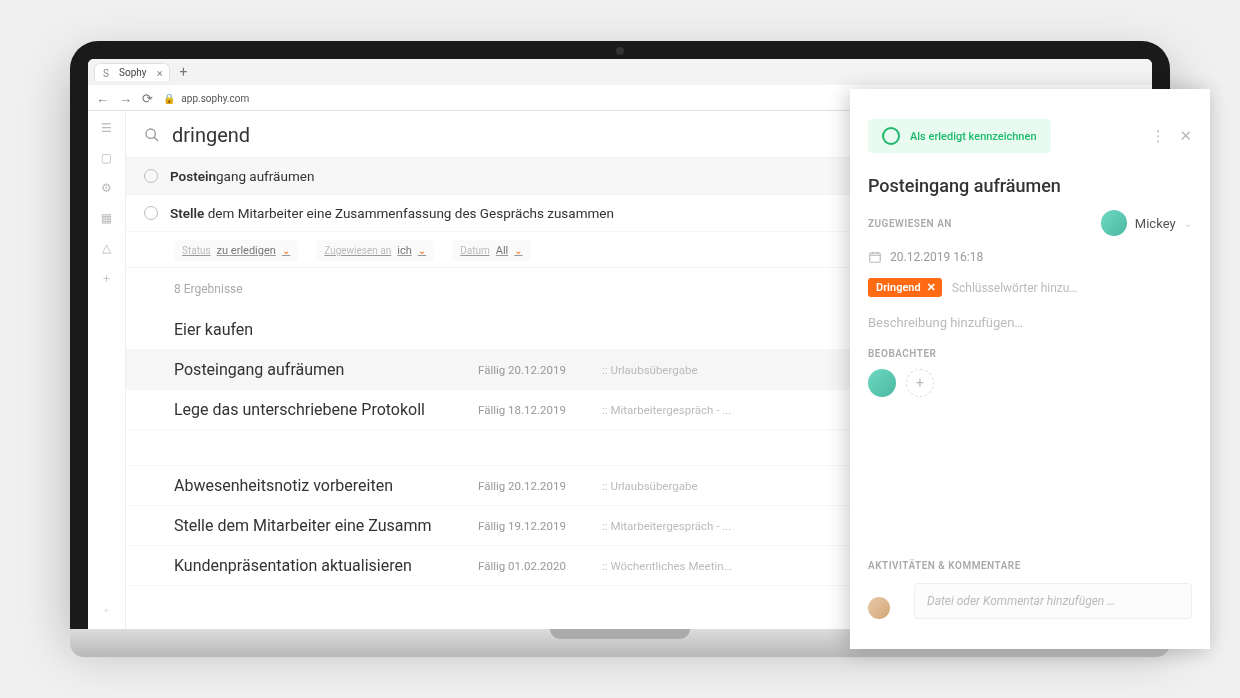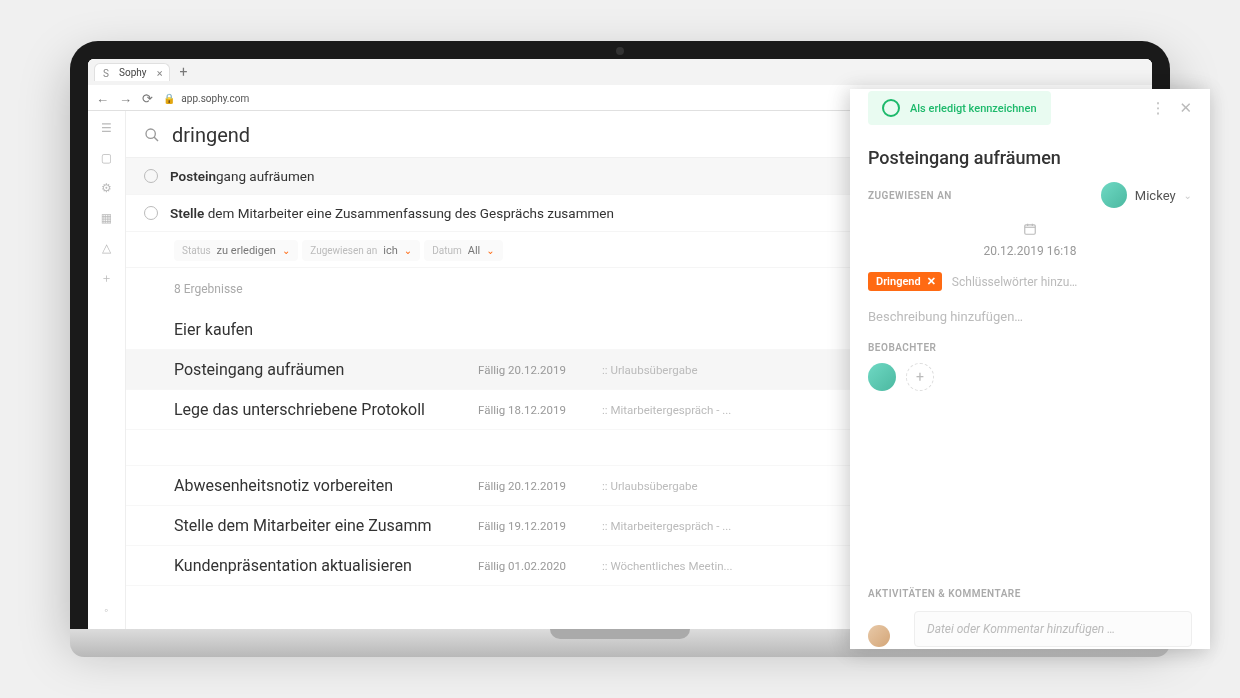--- a/index.html
+++ b/index.html
@@ -43,52 +43,52 @@
   .suggestions { border-top:1px solid #f0f0f0; }
   .sugg-row { display:flex; align-items:center; padding:10px 18px; gap:12px; border-bottom:1px solid #f5f5f5; cursor:pointer;}
   .sugg-row.sel { background:#f7f7f7;}
   .sugg-check { width:14px; height:14px; border:1.5px solid #bbb; border-radius:50%; flex-shrink:0; position:relative;}
   .sugg-text { flex:1; font-size:13.5px; color:#333;}
   .sugg-text b { font-weight:600;}
   .tag { font-size:10px; font-weight:600; color:#fff; padding:2px 6px; border-radius:3px; white-space:nowrap;}
   .tag.orange { background:#ff6a13;}
 
   
-  .filters { display:flex; align-items:center; gap:4px; padding:8px 18px 6px 48px; font-size:11px; color:#999; border-bottom:1px solid #f5f5f5;}
+  .filters { display:flex; align-items:center; gap:18px; padding:8px 18px 6px 48px; font-size:11px; color:#999; border-bottom:1px solid #f5f5f5;text-decoration:underline;}
   .filter-chip { display:flex; align-items:center; gap:6px; background:#fafafa; padding:4px 8px; border-radius:4px; cursor:pointer; color:#888;}
   .filter-chip .lbl { color:#bbb; font-size:10px;}
   .filter-chip .val { color:#777; font-size:11px;}
   .chev { color:#ff6a13; font-size:10px;}
 
   
   .results-head { display:flex; align-items:center; justify-content:space-between; padding:14px 18px 14px 48px; font-size:12px; color:#aaa;}
 
   
   .list { overflow:hidden; }
   .row { display:flex; align-items:center; padding:10px 18px 10px 48px; gap:14px; border-bottom:1px solid #f7f7f7;}
   .row.sel { background:#f6f6f6;}
   .row .title { flex:0 0 auto; width:290px; font-size:16px; color:#333; white-space:nowrap; overflow:hidden; text-overflow:ellipsis;}
   .row .due { width:110px; font-size:11.5px; color:#999; white-space:nowrap;}
   .row .proj { flex:1; font-size:11.5px; color:#bbb; white-space:nowrap; overflow:hidden; text-overflow:ellipsis;}
   .row .rtag { }
 
   
-  .detail { position:absolute; top:48px; right:-40px; width:360px; height:560px; background:#fff; box-shadow:-4px 0 20px rgba(0,0,0,0.12), 0 4px 20px rgba(0,0,0,0.1); padding:2px 18px; display:flex; flex-direction:column; gap:14px; z-index:50;}
+  .detail { position:absolute; top:48px; right:-40px; width:360px; height:560px; background:#fff; box-shadow:-4px 0 20px rgba(0,0,0,0.12), 0 4px 20px rgba(0,0,0,0.1); padding:30px 18px; display:flex; flex-direction:column; gap:14px; z-index:50;}
   .detail-top { display:flex; align-items:center; justify-content:space-between;}
   .done-banner { background:#e9fbf1; color:#1db96b; display:flex; align-items:center; gap:10px; padding:8px 14px; border-radius:4px; font-size:11px; font-weight:500; cursor:pointer;}
   .done-banner .ring { width:18px; height:18px; border:2px solid #1db96b; border-radius:50%;}
   .detail-actions { display:flex; align-items:center; gap:14px; color:#bbb;}
   .detail-actions span { cursor:pointer; font-size:15px;}
   .detail h2 { font-size:18px; font-weight:500; color:#333; margin-top:8px;}
   .section-label { font-size:10px; letter-spacing:0.5px; color:#aaa; text-transform:uppercase; font-weight:600;}
   .assignee-row { display:flex; align-items:center; justify-content:space-between;}
   .assignee { display:flex; align-items:center; gap:8px; cursor:pointer;}
   .avatar { width:26px; height:26px; border-radius:50%; background:linear-gradient(135deg,#6fd9c4,#4bb8a0); display:inline-block;}
   .assignee-name { font-size:13px; color:#555;text-align:right;}
-  .meta-row { display:flex; align-items:center; gap:8px; color:#999; font-size:12px;flex-direction:column;}
+  .meta-row { display:flex; align-items:center; gap:8px; color:#999; font-size:12px;}
   .tags-row { display:flex; align-items:center; gap:10px;}
   .tag-chip { background:#ff6a13; color:#fff; font-size:11px; font-weight:600; padding:3px 6px 3px 8px; border-radius:3px; display:flex; align-items:center; gap:6px; cursor:pointer;}
   .tag-chip .x { font-size:11px;}
   .ghost-text { color:#bbb; font-size:12px;}
   .watchers { display:flex; align-items:center; gap:10px;}
   .avatar-sm { width:28px; height:28px; border-radius:50%; background:linear-gradient(135deg,#6fd9c4,#4bb8a0);}
   .add-circ { width:28px; height:28px; border-radius:50%; border:1px dashed #ddd; display:flex; align-items:center; justify-content:center; color:#bbb; font-size:14px; cursor:pointer;}
   .comment-area { margin-top:auto; }
   .comment-box { display:flex; align-items:flex-end; gap:24px;font-style:italic;}
   .comment-input { flex:1; border:1px solid #eee; border-radius:4px; padding:10px 12px; font-size:12px; color:#bbb; background:#fcfcfc;}

